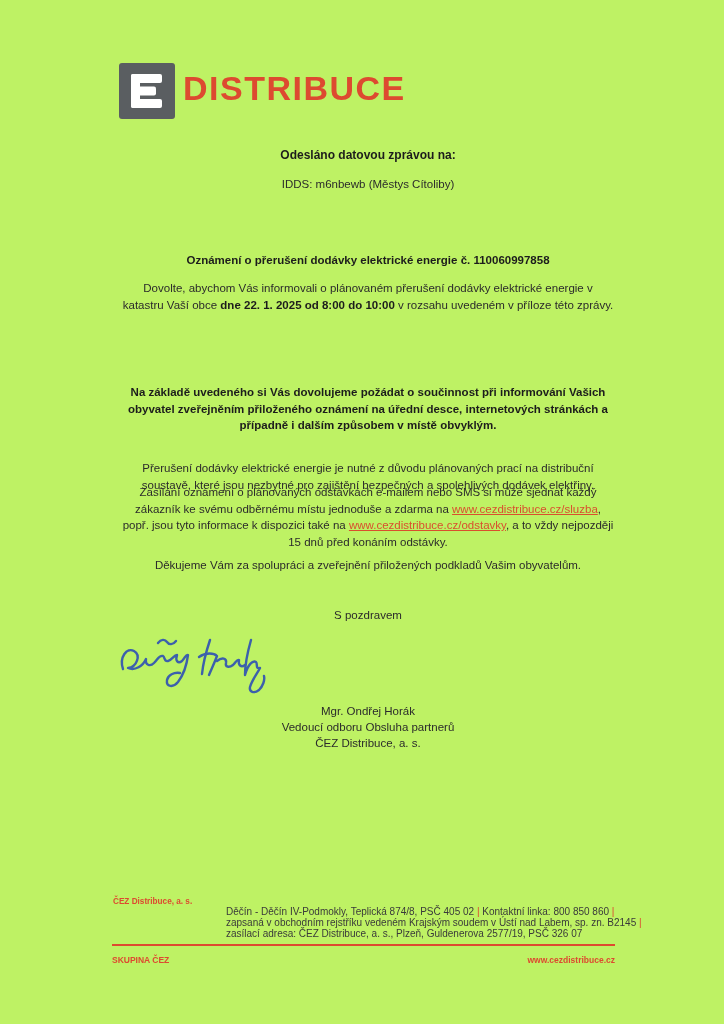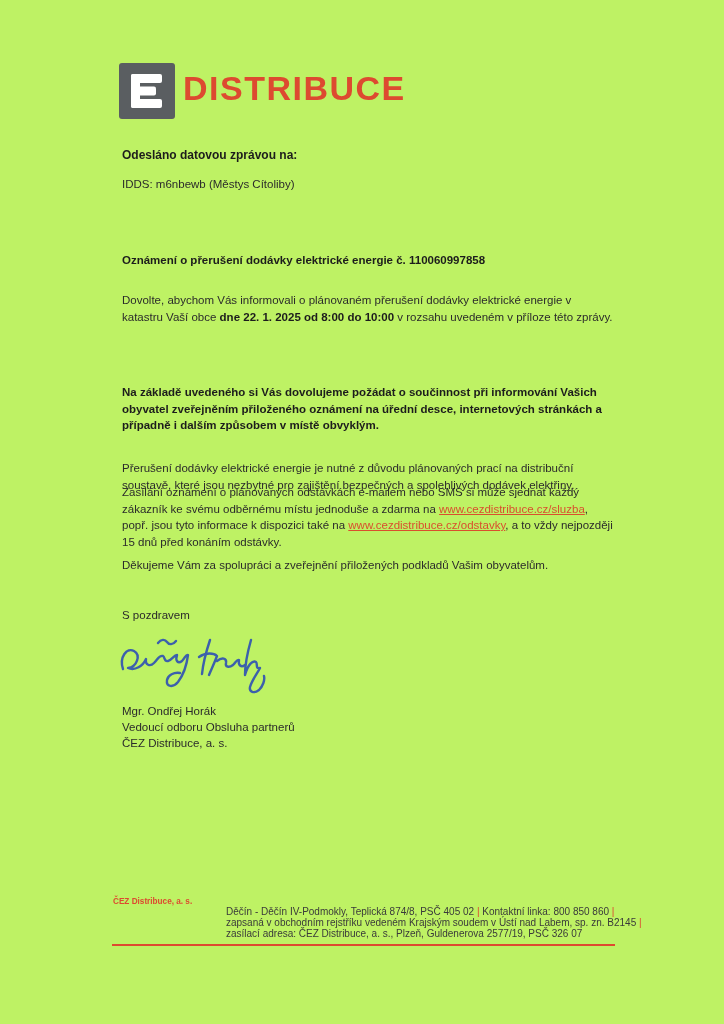--- a/index.html
+++ b/index.html
@@ -10,29 +10,29 @@
   .abs { position:absolute; }
 
   
   .logo-icon { left:118px; top:62px; width:58px; height:58px; }
   .brand {
     left:183px; top:71px; font-size:34px; font-weight:bold; letter-spacing:1.5px;
     color:#dd4a30; line-height:34px;
   }
 
   
-  .txt { font-size:11.5px; line-height:16.5px; color:#2b2b2b; }
+  .txt { font-size:11.5px; line-height:16.5px; color:#2b2b2b;text-align:center; }
   .bold { font-weight:bold; color:#1c1c1c; }
   .col { left:122px; width:492px; }
   p { margin:0; }
 
   .sent-label { top:147px; font-size:12px; }
   .idds { top:176px; }
   .title { top:252px; }
-  .p1 { top:280px;margin-top:12px; }
+  .p1 { top:280px; }
   .p2 { top:343px; }
   .p3 { top:384px; }
   .p4 { top:460px; }
   .p5 { top:484px; }
   .p6 { top:557px; }
   .closing { top:607px; }
 
   .link { color:#d94f2e; text-decoration:underline; cursor:pointer; }
 
   .sig-svg { left:114px; top:628px; }
@@ -98,14 +98,18 @@
   <div class="abs f-company">ČEZ Distribuce, a. s.</div>
 
   <div class="abs f-info">
     <div class="f-line"><span>Děčín - Děčín IV-Podmokly, Teplická 874/8, PSČ 405 02</span> <span class="pipe">|</span> <span>Kontaktní linka: 800 850 860</span> <span class="pipe">|</span></div>
     <div class="f-line"><span>zapsaná v obchodním rejstříku vedeném Krajským soudem v Ústí nad Labem, sp. zn. B2145</span> <span class="pipe">|</span></div>
     <div class="f-line"><span>zasílací adresa: ČEZ Distribuce, a. s., Plzeň, Guldenerova 2577/19, PSČ 326 07</span></div>
   </div>
 
   <div class="abs f-rule"></div>
 
+  <div class="abs f-bottom">
+    <span>SKUPINA ČEZ</span>
+    <span>www.cezdistribuce.cz</span>
+  </div>
 
 </div>
 
 </body></html>

